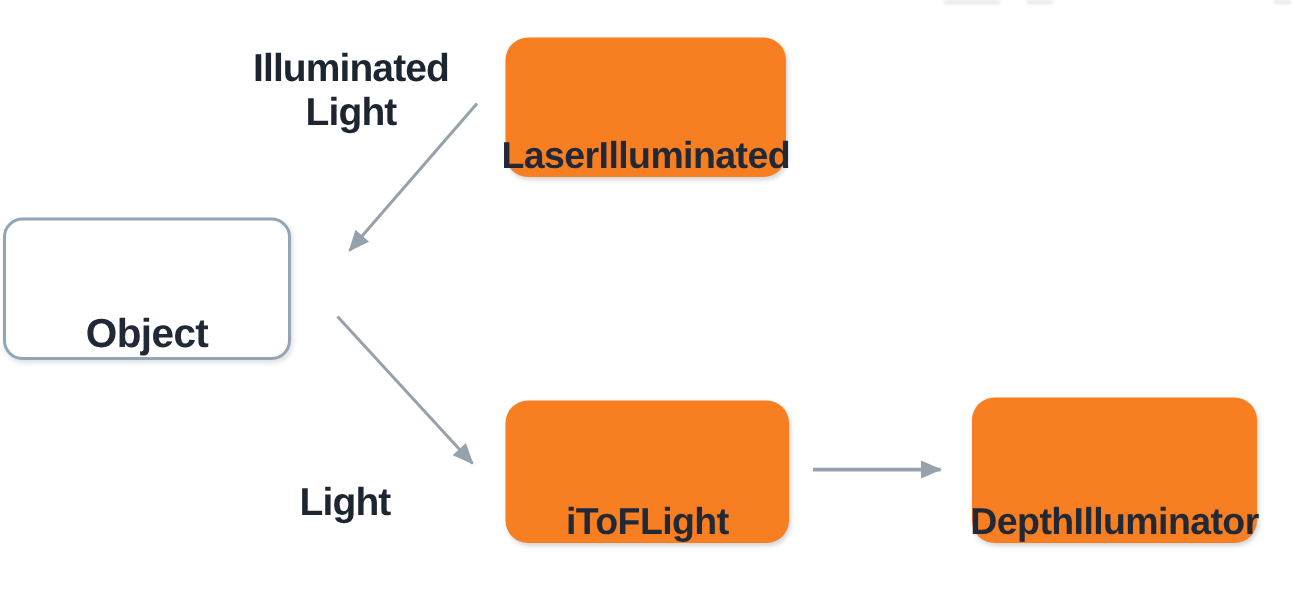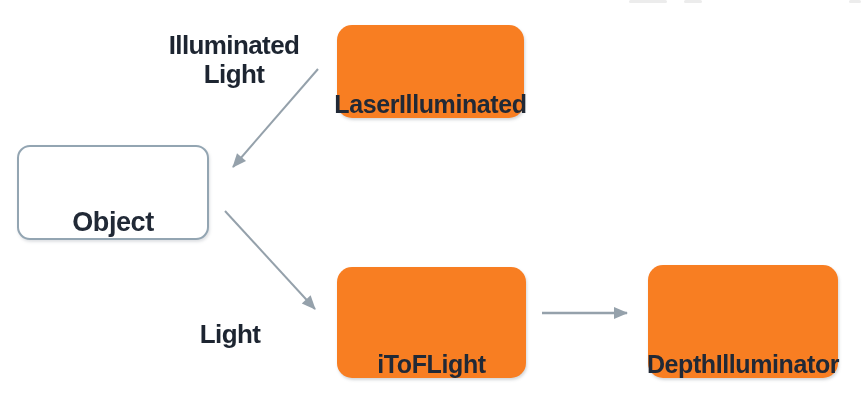--- a/index.html
+++ b/index.html
@@ -40,23 +40,23 @@
   .node.plain{
     background:var(--object-fill);
     border:2px solid var(--object-border);
     border-radius:13px;
     color:var(--node-text);
     font-size:27px;
     letter-spacing:-0.4px;
     box-shadow:1px 2px 3px rgba(110,120,130,0.22);
   }
   #node-laser{left:337px;top:25px;width:187px;height:93px;}
-  #node-object{left:17px;top:145px;width:192px;height:95px;}
-  #node-itof{left:337px;top:267px;width:189px;height:111px;}
-  #node-depth{left:648px;top:265px;width:190px;height:113px;}
+  #node-object{left:2px;top:145px;width:192px;height:95px;}
+  #node-itof{left:337px;top:267px;width:189px;height:95px;}
+  #node-depth{left:648px;top:265px;width:190px;height:97px;}
   
   .edge-label{
     position:absolute;
     width:200px;
     text-align:center;
     font-weight:bold;
     font-size:26px;
     line-height:29px;
     letter-spacing:-0.6px;
     color:var(--label-text);

